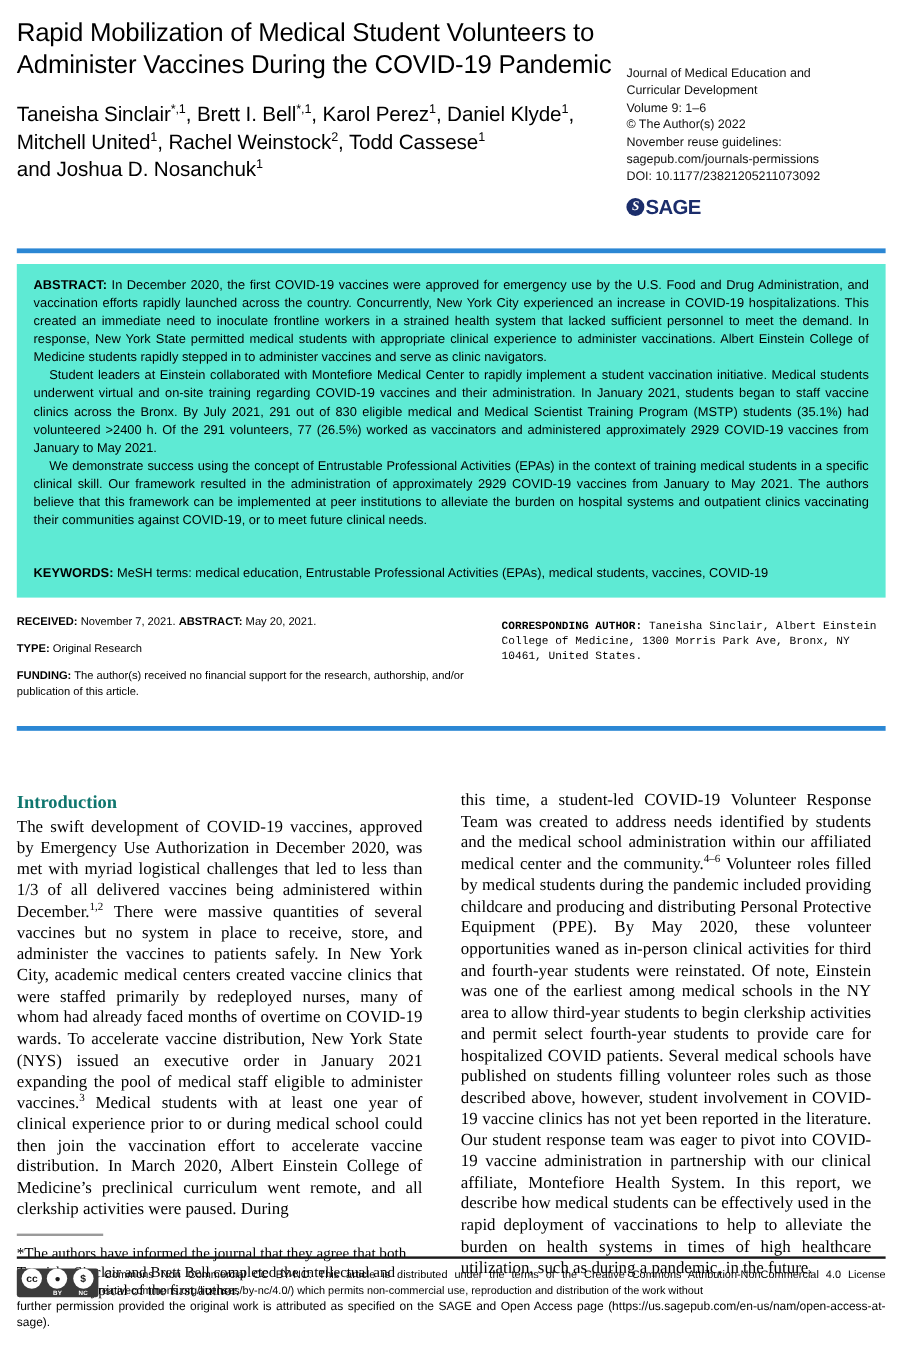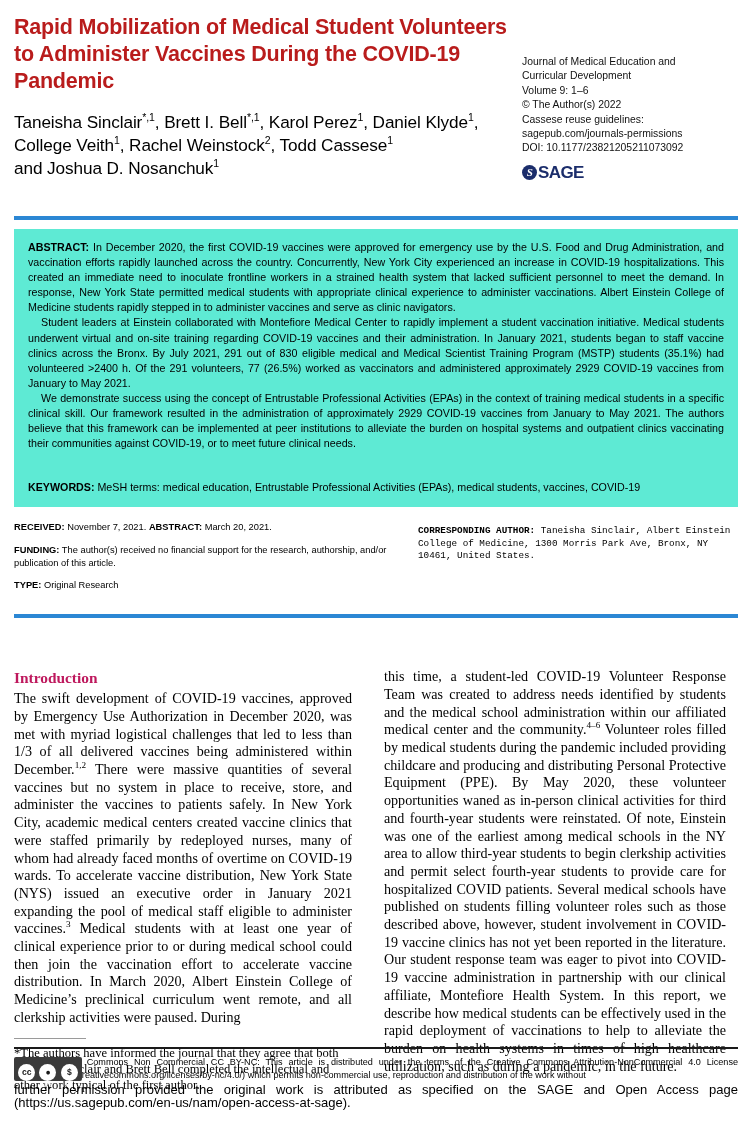--- a/index.html
+++ b/index.html
@@ -26,26 +26,26 @@
   
   .header {
     display: flex;
     padding-top: 14px;
   }
   .header-left { width: 508px; padding-right: 10px; box-sizing: border-box; }
   .header-right { width: 216px; padding-top: 4px; }
 
   .article-title {
     font-family: "Liberation Sans", sans-serif;
-    font-weight: bold;
+    font-weight: normal;
     font-size: 21.5px;
     line-height: 27px;
     letter-spacing: -0.2px;
     margin: 0 0 16px 0;
-    color: #b91c1c;
+    color: #000000;
   }
   .authors {
     font-size: 17.2px;
     line-height: 23px;
     margin: 0 0 12px 0;
     letter-spacing: -0.1px;
   }
   .authors sup { font-size: 10.5px; vertical-align: super; line-height: 0; }
   .affiliations {
     font-size: 10.6px;
@@ -129,21 +129,21 @@
     font-family: "Liberation Serif", serif;
   }
   .col {
     width: 356px;
     box-sizing: border-box;
   }
   .col-left { padding-right: 18px; }
   .col-right { padding-left: 14px; }
 
   .section-head {
-    color: #be185d;
+    color: #0f766e;
     font-family: "Liberation Serif", serif;
     font-weight: bold;
     font-size: 15.4px;
     margin: 0 0 3px 0;
     line-height: 19px;
   }
   .body-text {
     font-size: 14.1px;
     line-height: 17.7px;
     text-align: justify;
@@ -179,21 +179,21 @@
     margin-bottom: 7px;
   }
   .footer-inner { position: relative; }
   .cc-badge {
     position: absolute;
     left: 0; top: 1px;
     width: 68px; height: 24px;
     background: #3b3b3b;
     border-radius: 2px;
     display: flex;
-    align-items: flex-end;
+    align-items: flex-start;
     justify-content: space-around;
     padding: 0 2px;
     box-sizing: border-box;
   }
   .cc-circle {
     width: 17px; height: 17px;
     border-radius: 50%;
     background: #ffffff;
     color: #1a1a1a;
     display: flex;
@@ -214,50 +214,50 @@
     letter-spacing: 0.2px;
   }
   .license-text {
     font-size: 9.1px;
     line-height: 13.6px;
     text-align: justify;
     margin: 0;
     padding-left: 33px;
   }
   .license-tail {
-    font-size: 13px;
+    font-size: 10px;
     line-height: 13.6px;
     margin: 0;
     text-align: justify;
   }
 </style>
 </head>
 <body>
 
 <div class="page">
 
   <div class="header">
     <div class="header-left">
       <h1 class="article-title">Rapid Mobilization of Medical Student Volunteers to Administer Vaccines During the COVID-19 Pandemic</h1>
 
       <div class="authors">
         <span>Taneisha Sinclair</span><sup>*,1</sup><span>, Brett I. Bell</span><sup>*,1</sup><span>, Karol Perez</span><sup>1</sup><span>, Daniel Klyde</span><sup>1</sup><span>,</span><br>
-        <span>College Veith</span><sup>1</sup><span>, Rachel Weinstock</span><sup>2</sup><span>, Todd Cassese</span><sup>1</sup><br>
+        <span>Mitchell United</span><sup>1</sup><span>, Rachel Weinstock</span><sup>2</sup><span>, Todd Cassese</span><sup>1</sup><br>
         <span>and Joshua D. Nosanchuk</span><sup>1</sup>
       </div>
 
     </div>
 
     <div class="header-right">
       <div class="journal-meta">
         <div>Journal of Medical Education and</div>
         <div>Curricular Development</div>
         <div>Volume 9: 1–6</div>
         <div>© The Author(s) 2022</div>
-        <div>Cassese reuse guidelines:</div>
+        <div>November reuse guidelines:</div>
         <div>sagepub.com/journals-permissions</div>
         <div>DOI: 10.1177/23821205211073092</div>
       </div>
       <div class="sage-logo">
         <span class="sage-mark">S</span>
           <span>SAGE</span>
       </div>
     </div>
   </div>
 
@@ -265,23 +265,23 @@
 
   <div class="abstract-box">
     <p><span class="lbl">ABSTRACT:</span><span> In December 2020, the first COVID-19 vaccines were approved for emergency use by the U.S. Food and Drug Administration, and vaccination efforts rapidly launched across the country. Concurrently, New York City experienced an increase in COVID-19 hospitalizations. This created an immediate need to inoculate frontline workers in a strained health system that lacked sufficient personnel to meet the demand. In response, New York State permitted medical students with appropriate clinical experience to administer vaccinations. Albert Einstein College of Medicine students rapidly stepped in to administer vaccines and serve as clinic navigators.</span></p>
     <p class="indent">Student leaders at Einstein collaborated with Montefiore Medical Center to rapidly implement a student vaccination initiative. Medical students underwent virtual and on-site training regarding COVID-19 vaccines and their administration. In January 2021, students began to staff vaccine clinics across the Bronx. By July 2021, 291 out of 830 eligible medical and Medical Scientist Training Program (MSTP) students (35.1%) had volunteered &gt;2400 h. Of the 291 volunteers, 77 (26.5%) worked as vaccinators and administered approximately 2929 COVID-19 vaccines from January to May 2021.</p>
     <p class="indent">We demonstrate success using the concept of Entrustable Professional Activities (EPAs) in the context of training medical students in a specific clinical skill. Our framework resulted in the administration of approximately 2929 COVID-19 vaccines from January to May 2021. The authors believe that this framework can be implemented at peer institutions to alleviate the burden on hospital systems and outpatient clinics vaccinating their communities against COVID-19, or to meet future clinical needs.</p>
     <p class="kw"><span class="lbl">KEYWORDS:</span><span> MeSH terms: medical education, Entrustable Professional Activities (EPAs), medical students, vaccines, COVID-19</span></p>
   </div>
 
   <div class="meta-wrap">
     <div class="meta-left">
-      <p><span class="lbl">RECEIVED:</span><span> November 7, 2021. </span><span class="lbl">ABSTRACT:</span><span> March 20, 2021.</span></p>
+      <p><span class="lbl">RECEIVED:</span><span> November 7, 2021. </span><span class="lbl">ABSTRACT:</span><span> May 20, 2021.</span></p>
+      <p><span class="lbl">TYPE:</span><span> Original Research</span></p>
       <p><span class="lbl">FUNDING:</span><span> The author(s) received no financial support for the research, authorship, and/or publication of this article.</span></p>
-      <p><span class="lbl">TYPE:</span><span> Original Research</span></p>
     </div>
     <div class="meta-right">
       <p><span class="lbl">CORRESPONDING AUTHOR:</span><span> Taneisha Sinclair, Albert Einstein College of Medicine, 1300 Morris Park Ave, Bronx, NY 10461, United States.</span></p>
     </div>
   </div>
 
   <div class="rule-blue rule-mid"></div>
 
   <div class="body-cols">
     <div class="col col-left">

